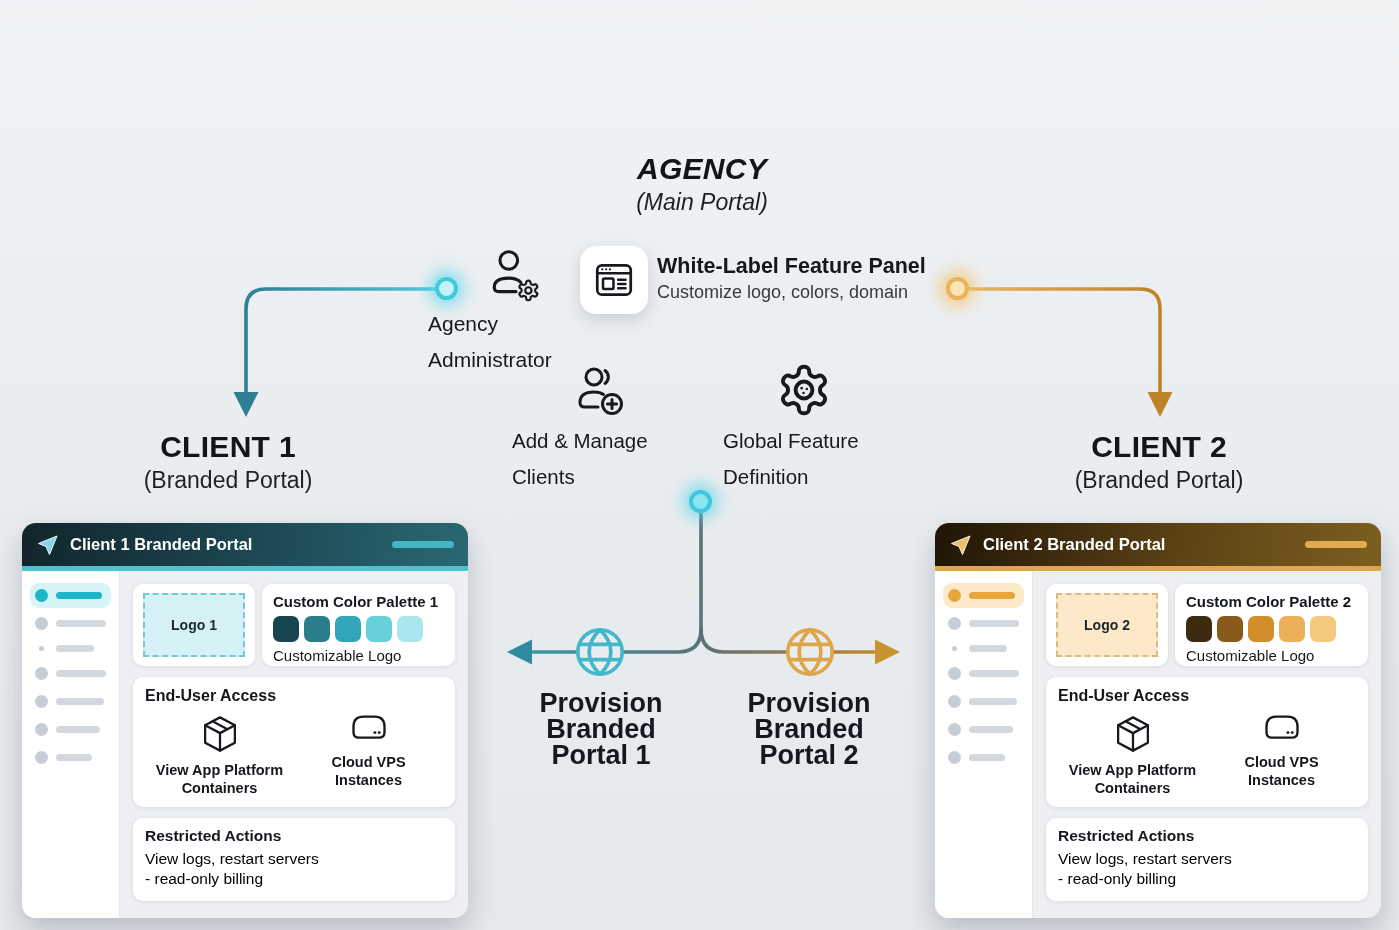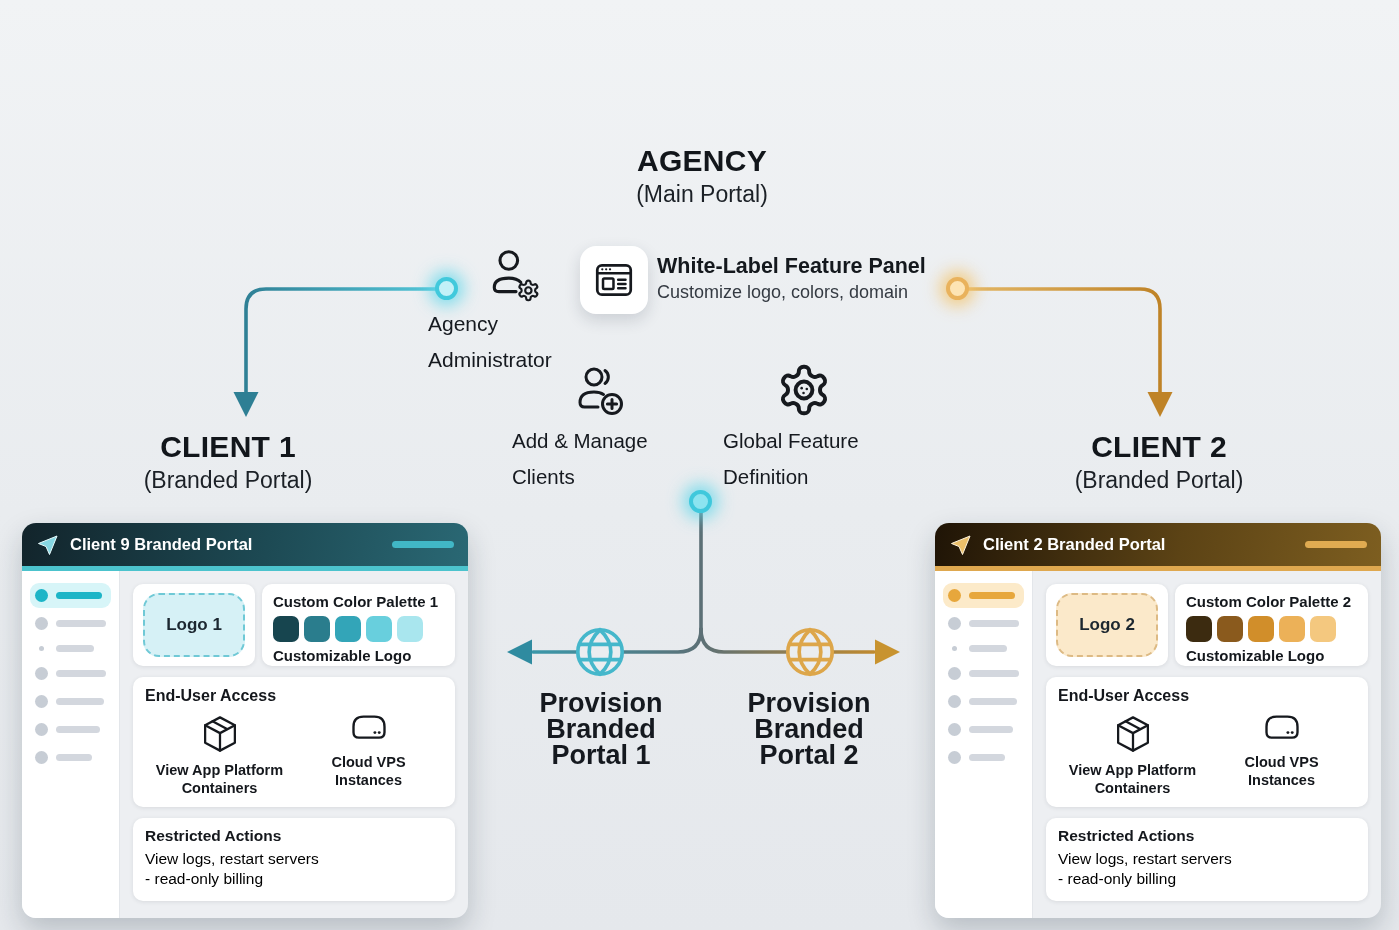--- a/index.html
+++ b/index.html
@@ -50,29 +50,29 @@
   .srow:nth-child(7) .bar{width:36px;}
   .srow.active .bar{width:46px;}
   .c1 .srow.active{background:#d7f5f8;}
   .c1 .srow.active .dot,.c1 .srow.active .bar{background:#1db5c7;}
   .c2 .srow.active{background:#fceac9;}
   .c2 .srow.active .dot,.c2 .srow.active .bar{background:#e7a73c;}
   .pmain{flex:1;padding:13px;box-sizing:border-box;}
   .wcard{background:#fff;border-radius:10px;box-shadow:0 1px 4px rgba(25,35,45,.10);box-sizing:border-box;}
   .row1{display:flex;gap:7px;}
   .logo-card{width:122px;height:82px;display:flex;align-items:center;justify-content:center;}
-  .logo-box{width:98px;height:60px;border-radius:16px;border:2px dashed;display:flex;align-items:center;justify-content:center;
-    font-size:17px;font-weight:bold;color:#1c2730;}
+  .logo-box{width:98px;height:60px;border-radius:0;border:2px dashed;display:flex;align-items:center;justify-content:center;
+    font-size:14px;font-weight:bold;color:#1c2730;}
   .c1 .logo-box{background:#d6f1f6;border-color:#6fc9d6;}
   .c2 .logo-box{background:#fbe9ca;border-color:#ddba84;}
   .pal-card{flex:1;height:82px;padding:9px 11px;}
   .pal-title{font-size:15px;font-weight:bold;color:#14181d;}
   .swatches{display:flex;gap:5px;margin:6px 0 5px 0;}
   .sw{width:26px;height:26px;border-radius:7px;}
-  .pal-cap{font-size:15px;font-weight:bold;color:#14181d;}
+  .pal-cap{font-size:15px;font-weight:normal;color:#14181d;}
   .access-card{margin-top:11px;height:130px;padding:10px 12px;}
   .acc-title{font-size:16px;font-weight:bold;}
   .acc-row{display:flex;margin-top:8px;}
   .acc-col{flex:1;display:flex;flex-direction:column;align-items:center;}
   .acc-label{font-size:14.5px;font-weight:bold;text-align:center;line-height:18px;margin-top:6px;max-width:160px;}
   .restr-card{margin-top:11px;height:83px;padding:9px 12px;}
   .restr-title{font-size:15.5px;font-weight:bold;}
   .restr-line{font-size:15.5px;color:#000000;margin-top:4px;line-height:19px;}
   .restr-line + .restr-line{margin-top:1px;}
   
@@ -121,21 +121,21 @@
   <svg class="abs" width="52" height="52" viewBox="0 0 48 48" style="left:574px;top:626px;z-index:2;">
     <circle cx="24" cy="24" r="20.5" fill="#eaedf0" stroke="#45b7cb" stroke-width="3.4"></circle>
     <path d="M24,3.5 C17.5,9.5 14,16.5 14,24 C14,31.5 17.5,38.5 24,44.5 M24,3.5 C30.5,9.5 34,16.5 34,24 C34,31.5 30.5,38.5 24,44.5 M6,17 H42 M6,31 H42" fill="none" stroke="#45b7cb" stroke-width="3.4" stroke-linecap="round"></path>
   </svg>
   <svg class="abs" width="52" height="52" viewBox="0 0 48 48" style="left:784px;top:626px;z-index:2;">
     <circle cx="24" cy="24" r="20.5" fill="#eaedf0" stroke="#dda64a" stroke-width="3.4"></circle>
     <path d="M24,3.5 C17.5,9.5 14,16.5 14,24 C14,31.5 17.5,38.5 24,44.5 M24,3.5 C30.5,9.5 34,16.5 34,24 C34,31.5 30.5,38.5 24,44.5 M6,17 H42 M6,31 H42" fill="none" stroke="#dda64a" stroke-width="3.4" stroke-linecap="round"></path>
   </svg>
 
 
-  <div class="abs center-block" style="left:502px;top:144px;width:400px;">
+  <div class="abs center-block" style="left:502px;top:152px;width:400px;font-style:italic;">
     <div class="h-big">AGENCY</div>
     <div class="h-sub">(Main Portal)</div>
   </div>
 
   <svg class="abs" width="58" height="58" viewBox="0 0 56 56" style="left:486px;top:246px;">
     <circle cx="22" cy="14" r="8.5" fill="none" stroke="#16191e" stroke-width="3"></circle>
     <path d="M33.5,35 Q30,31 22,31 Q8,31 8,40 Q8,44 12.5,44 H29" fill="none" stroke="#16191e" stroke-width="3" stroke-linecap="round" stroke-linejoin="round"></path>
     <g transform="translate(29.5,31.5) scale(0.95)">
       <path d="M12.22 2h-.44a2 2 0 0 0-2 2v.18a2 2 0 0 1-1 1.73l-.43.25a2 2 0 0 1-2 0l-.15-.08a2 2 0 0 0-2.73.73l-.22.38a2 2 0 0 0 .73 2.73l.15.1a2 2 0 0 1 1 1.72v.51a2 2 0 0 1-1 1.74l-.15.09a2 2 0 0 0-.73 2.73l.22.38a2 2 0 0 0 2.73.73l.15-.08a2 2 0 0 1 2 0l.43.25a2 2 0 0 1 1 1.73V20a2 2 0 0 0 2 2h.44a2 2 0 0 0 2-2v-.18a2 2 0 0 1 1-1.73l.43-.25a2 2 0 0 1 2 0l.15.08a2 2 0 0 0 2.73-.73l.22-.39a2 2 0 0 0-.73-2.73l-.15-.08a2 2 0 0 1-1-1.74v-.5a2 2 0 0 1 1-1.74l.15-.09a2 2 0 0 0 .73-2.73l-.22-.38a2 2 0 0 0-2.73-.73l-.15.08a2 2 0 0 1-2 0l-.43-.25a2 2 0 0 1-1-1.73V4a2 2 0 0 0-2-2z" fill="#e9ecef" stroke="#16191e" stroke-width="2.2"></path>
       <circle cx="12" cy="12" r="3.2" fill="none" stroke="#16191e" stroke-width="2.2"></circle>
@@ -193,21 +193,21 @@
   <div class="abs prov" style="left:714px;top:690px;width:190px;">
     <div>Provision</div>
     <div>Branded Portal 2</div>
   </div>
 
   <div class="abs portal c1" style="left:22px;top:523px;">
     <div class="phead">
       <svg width="24" height="24" viewBox="0 0 24 24">
         <path d="M2.5,10.5 L21,3 L13.5,21.5 L10,13.5 Z" fill="#86d7e2" stroke="#eafcfe" stroke-width="1"></path>
       </svg>
-      <span class="phead-title">Client 9 Branded Portal</span>
+      <span class="phead-title">Client 1 Branded Portal</span>
       <span class="pill"></span>
     </div>
     <div class="accent"></div>
     <div class="pbody">
       <div class="side">
         <div class="srow active">
             <i class="dot"></i>
             <i class="bar"></i>
           </div>
         <div class="srow">

